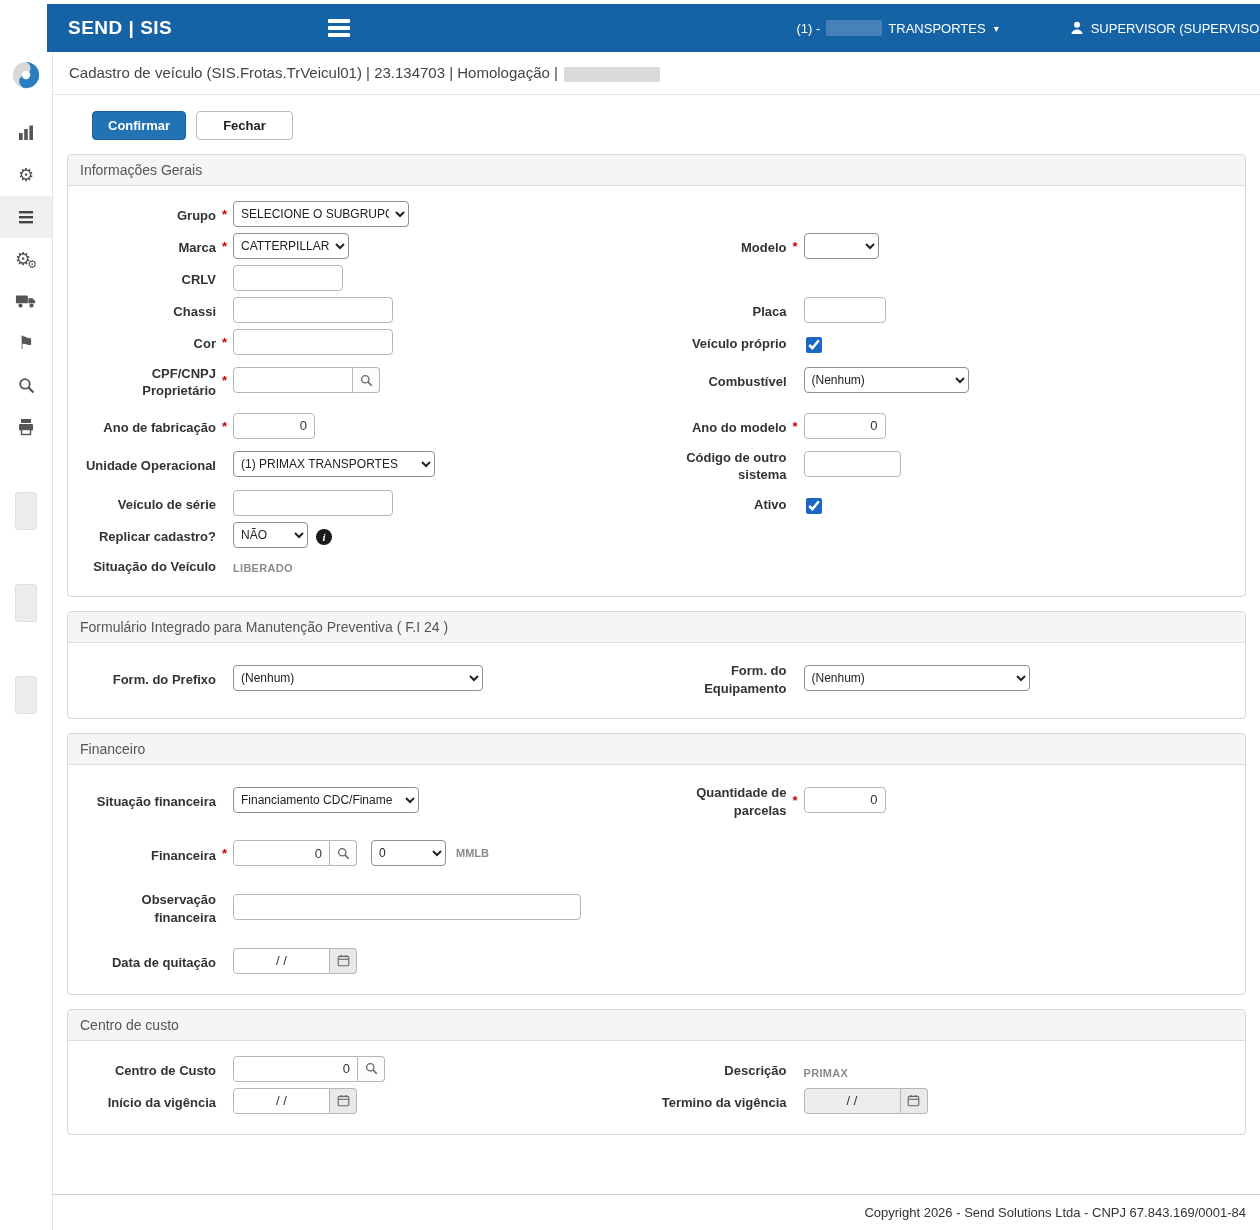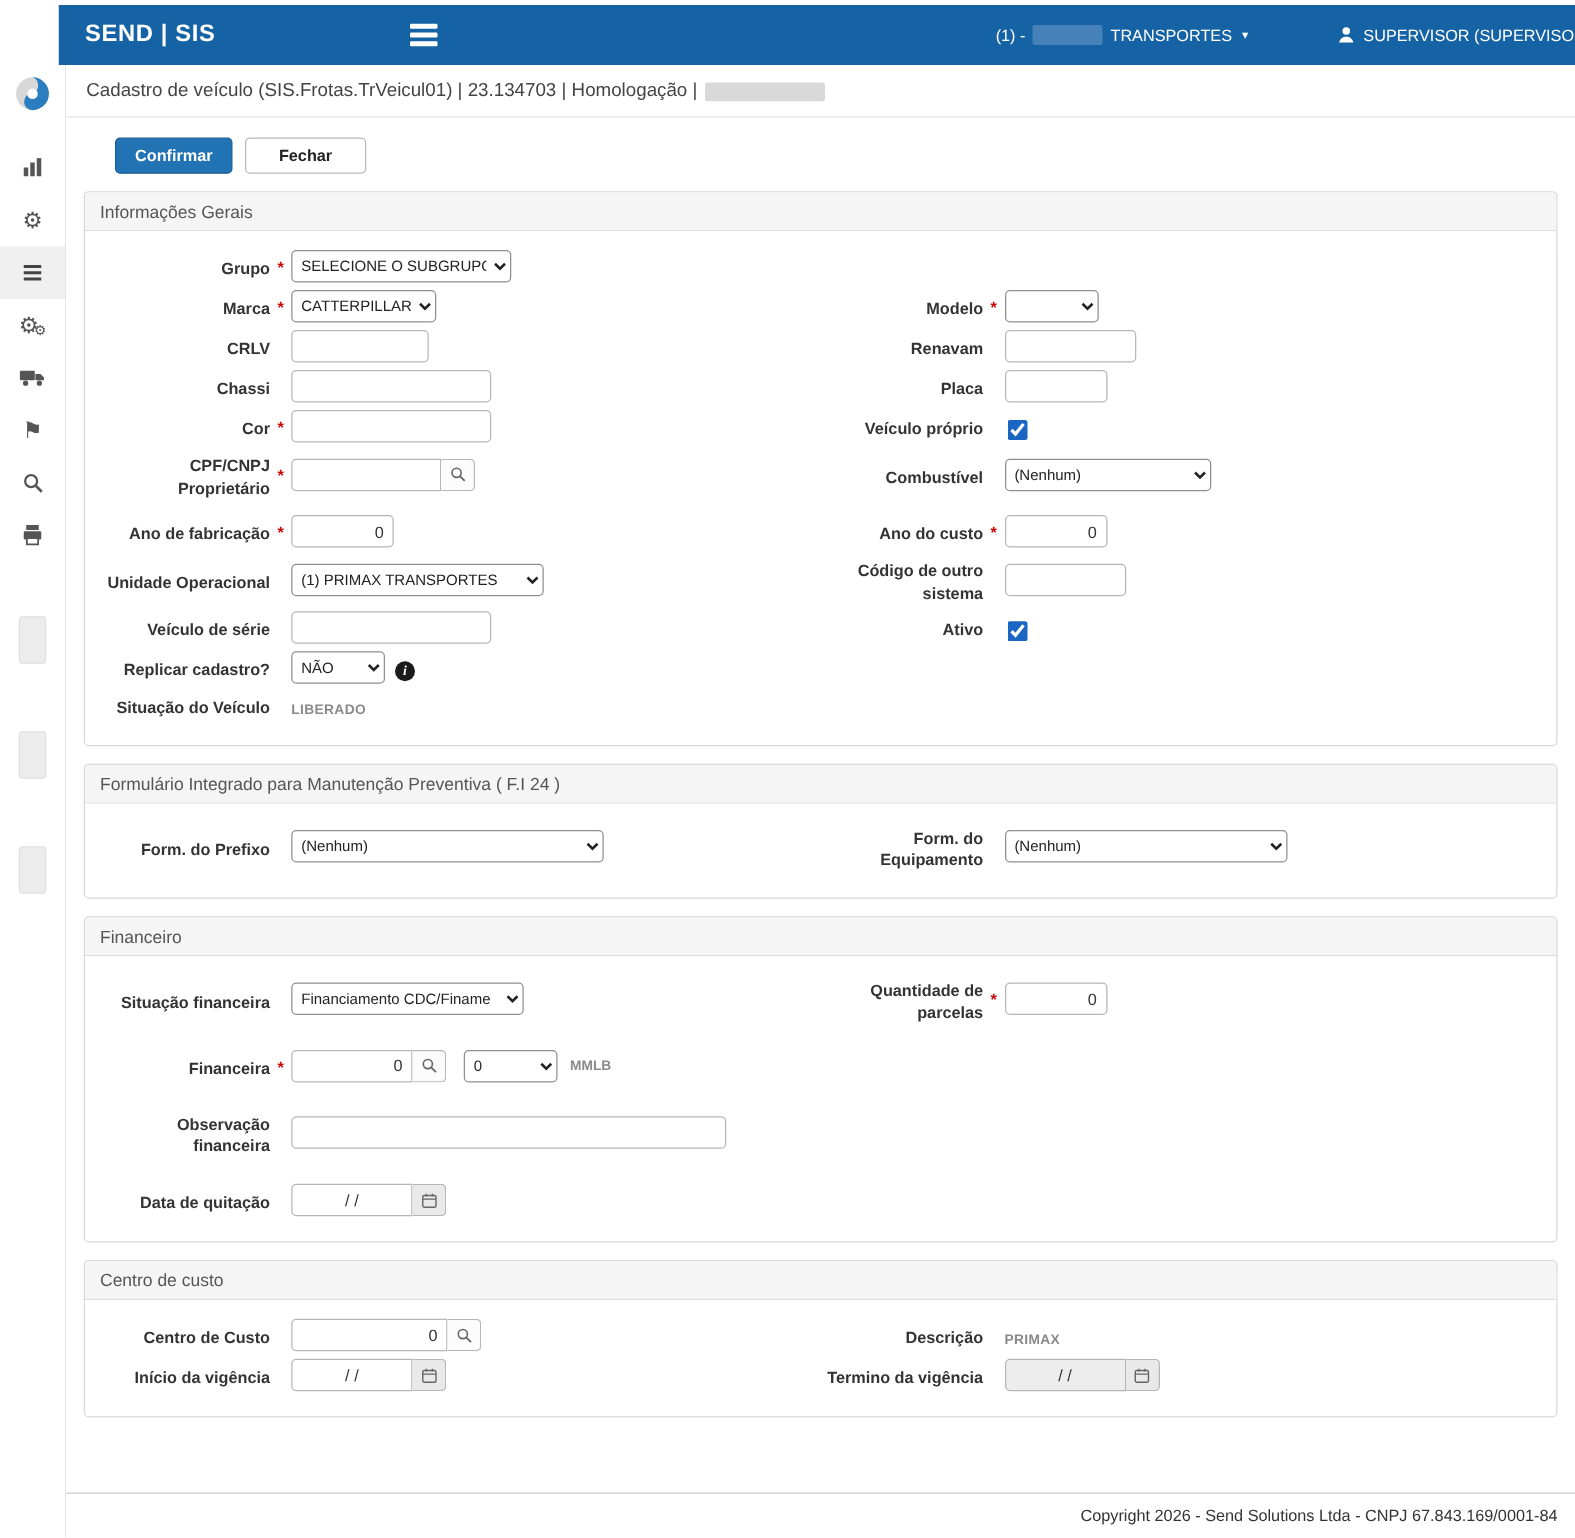--- a/index.html
+++ b/index.html
@@ -252,27 +252,20 @@
         </div>
 
         <div class="f-row">
           <div class="col">
             <label class="lbl">CRLV</label>
             <span class="req"></span>
             <div class="ctl">
                 <input type="text" class="w110" value="" style="">
               </div>
           </div>
-          <div class="col col-r">
-            <label class="lbl">Renavam</label>
-            <span class="req"></span>
-            <div class="ctl">
-                <input type="text" class="w105" value="" style="">
-              </div>
-          </div>
         </div>
 
         <div class="f-row">
           <div class="col">
             <label class="lbl">Chassi</label>
             <span class="req"></span>
             <div class="ctl">
                 <input type="text" class="w160" value="" style="">
               </div>
           </div>
@@ -329,21 +322,21 @@
 
         <div class="f-row mt10">
           <div class="col">
             <label class="lbl">Ano de fabricação</label>
             <span class="req">*</span>
             <div class="ctl">
                 <input type="text" class="w80 num" value="0" style="">
               </div>
           </div>
           <div class="col col-r">
-            <label class="lbl">Ano do custo</label>
+            <label class="lbl">Ano do modelo</label>
             <span class="req">*</span>
             <div class="ctl">
                 <input type="text" class="w80 num" value="0" style="">
               </div>
           </div>
         </div>
 
 
         <div class="f-row">
           <div class="col">

